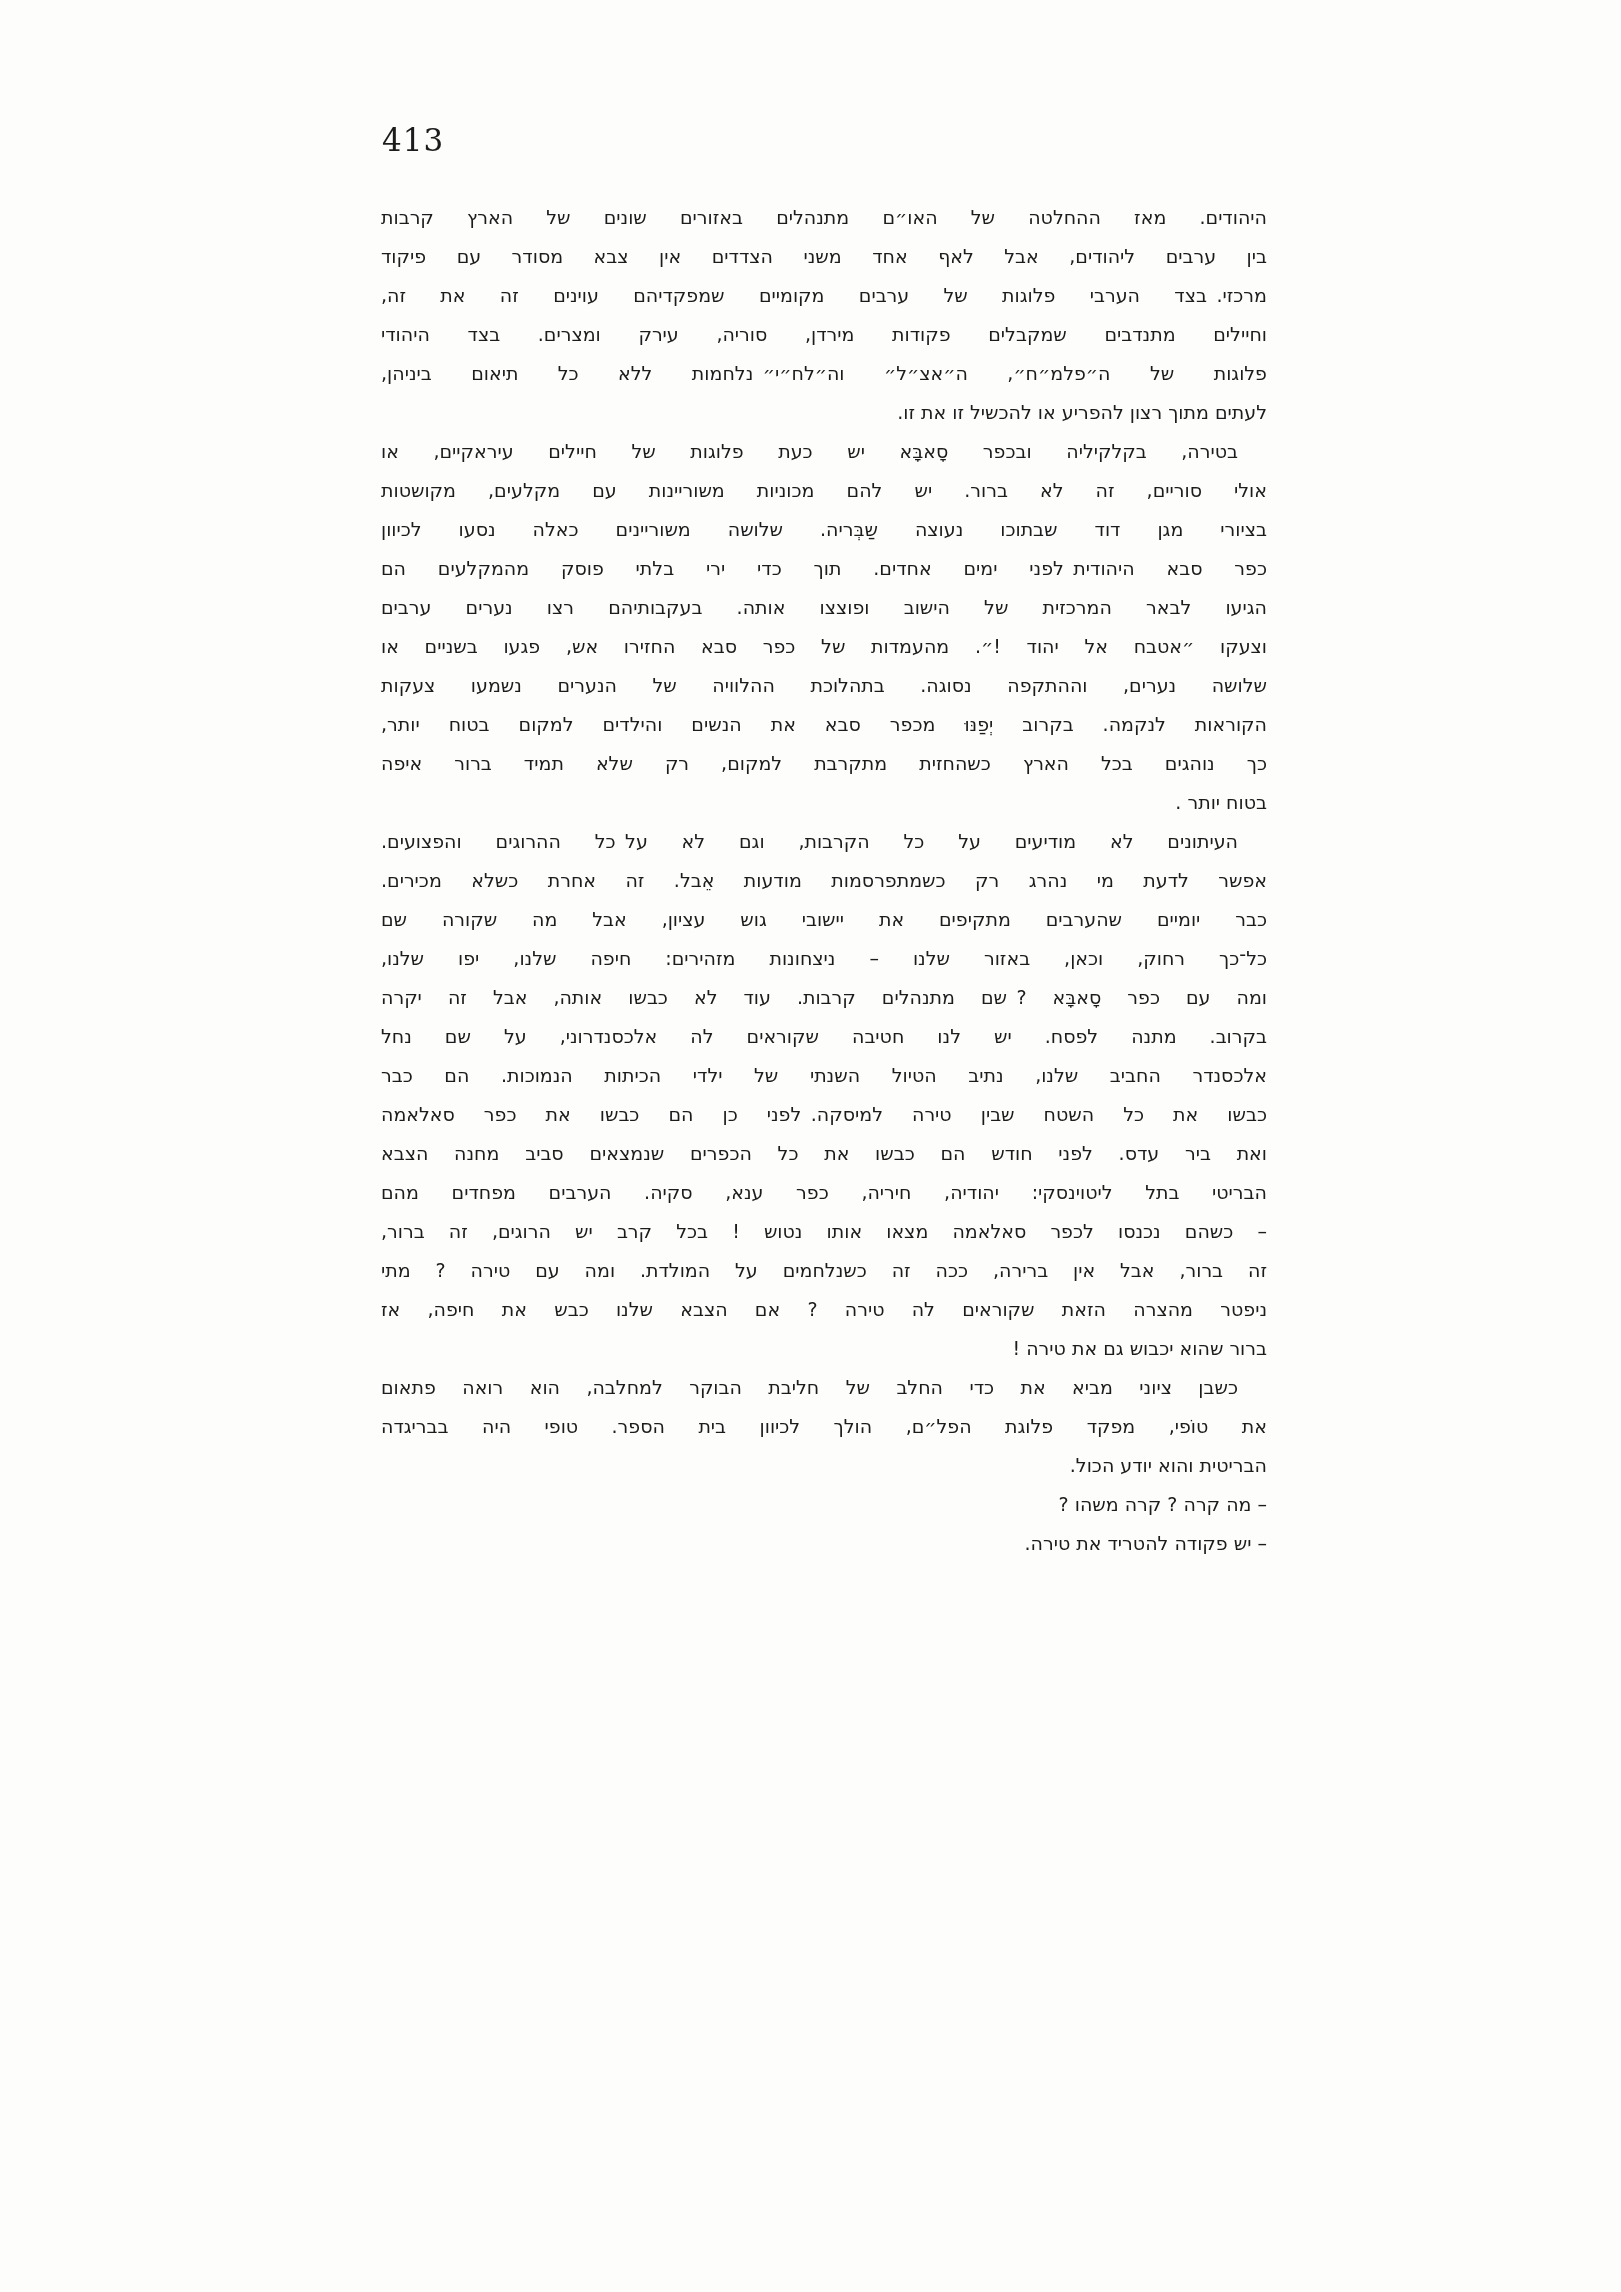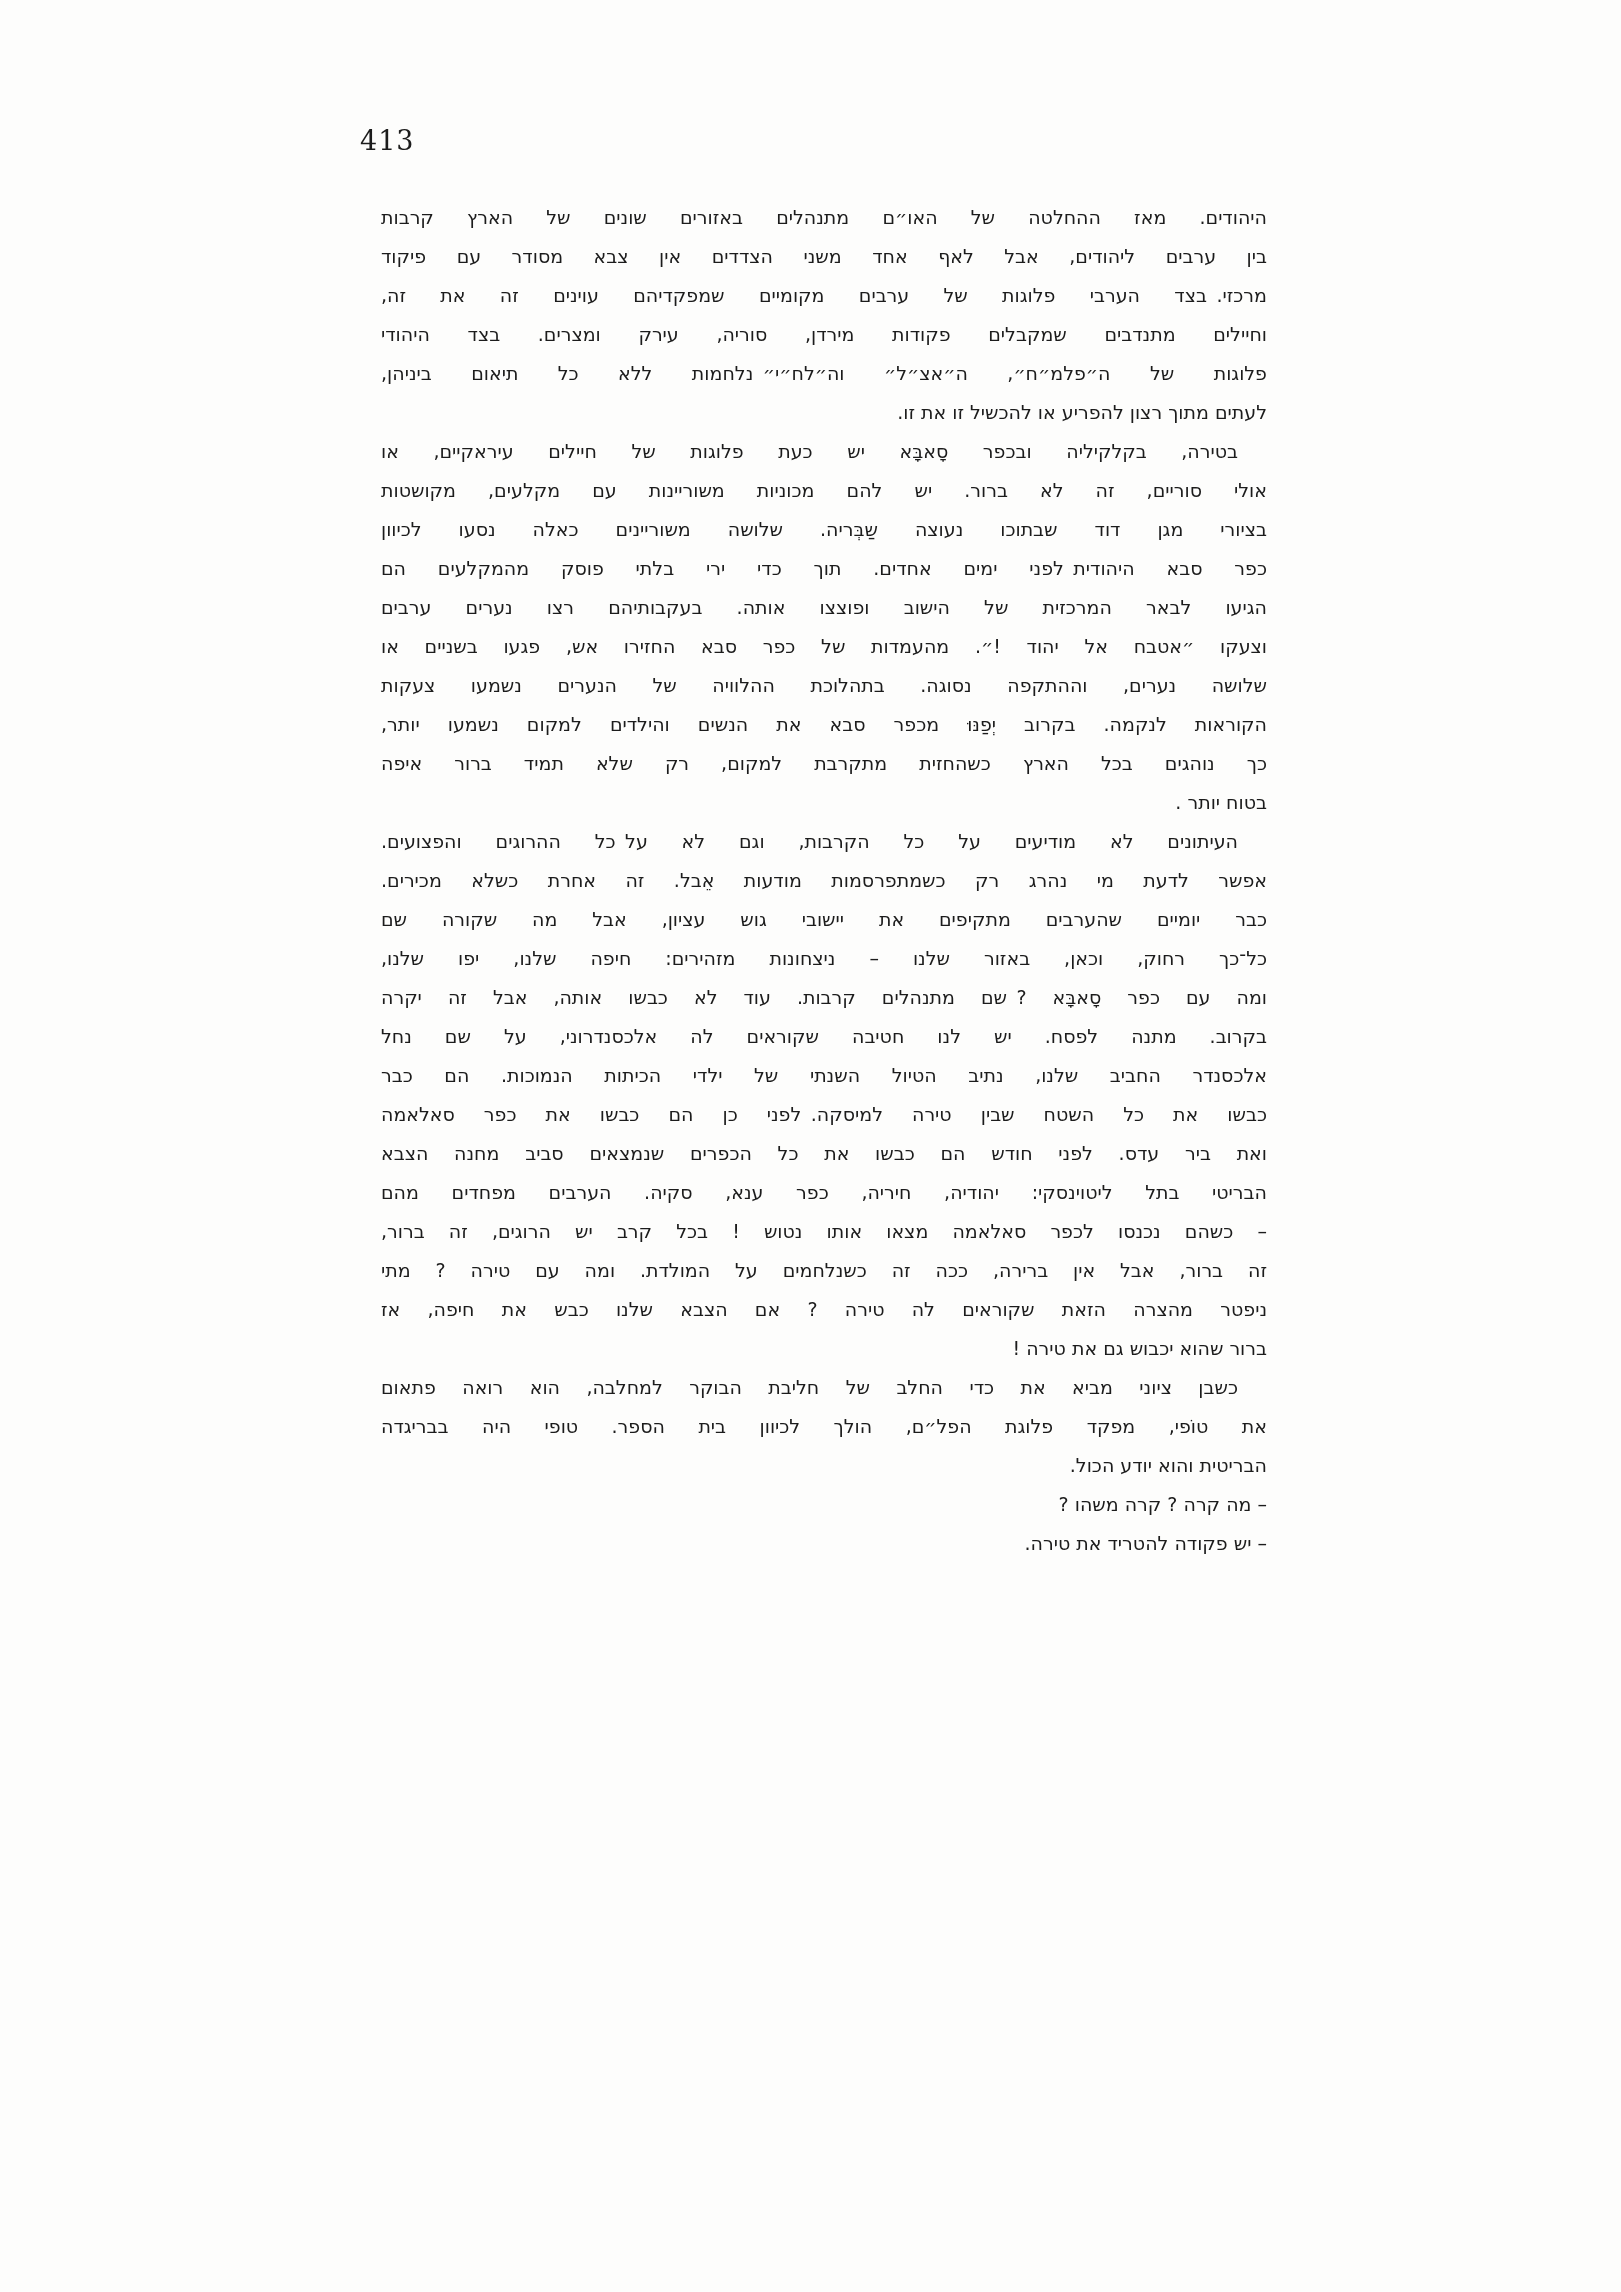--- a/index.html
+++ b/index.html
@@ -13,24 +13,24 @@
     position: relative;
     font-family: "DejaVu Sans", sans-serif;
   }
   .page {
     position: absolute;
     inset: 0;
     overflow: hidden;
   }
   .page-number {
     position: absolute;
-    left: 360px;
+    left: 382px;
     top: 125px;
     font-family: "DejaVu Serif", "DejaVu Sans", serif;
-    font-size: 27px;
+    font-size: 31px;
     line-height: 31px;
     color: #1c1c1c;
     letter-spacing: 1px;
   }
   .text-block {
     position: absolute;
     left: 381px;
     top: 198px;
     width: 886px;
     direction: rtl;
@@ -73,21 +73,21 @@
         <div class="line start">לעתים מתוך רצון להפריע או להכשיל זו את זו.</div>
       </div>
       <div class="paragraph">
         <div class="line indent">בטירה, בקלקיליה ובכפר סָאבָּא יש כעת פלוגות של חיילים עיראקיים, או</div>
         <div class="line">אולי סוריים, זה לא ברור. יש להם מכוניות משוריינות עם מקלעים, מקושטות</div>
         <div class="line">בציורי מגן דוד שבתוכו נעוצה שַבְּריה. שלושה משוריינים כאלה נסעו לכיוון</div>
         <div class="line">כפר סבא היהודית לפני ימים אחדים. תוך כדי ירי בלתי פוסק מהמקלעים הם</div>
         <div class="line">הגיעו לבאר המרכזית של הישוב ופוצצו אותה. בעקבותיהם רצו נערים ערבים</div>
         <div class="line">וצעקו ״אטבח אל יהוד !״. מהעמדות של כפר סבא החזירו אש, פגעו בשניים או</div>
         <div class="line">שלושה נערים, וההתקפה נסוגה. בתהלוכת ההלוויה של הנערים נשמעו צעקות</div>
-        <div class="line">הקוראות לנקמה. בקרוב יְפַנּוּ מכפר סבא את הנשים והילדים למקום נשמעו יותר,</div>
+        <div class="line">הקוראות לנקמה. בקרוב יְפַנּוּ מכפר סבא את הנשים והילדים למקום בטוח יותר,</div>
         <div class="line">כך נוהגים בכל הארץ כשהחזית מתקרבת למקום, רק שלא תמיד ברור איפה</div>
         <div class="line start">בטוח יותר .</div>
       </div>
       <div class="paragraph">
         <div class="line indent">העיתונים לא מודיעים על כל הקרבות, וגם לא על כל ההרוגים והפצועים.</div>
         <div class="line">אפשר לדעת מי נהרג רק כשמתפרסמות מודעות אֵבל. זה אחרת כשלא מכירים.</div>
         <div class="line">כבר יומיים שהערבים מתקיפים את יישובי גוש עציון, אבל מה שקורה שם</div>
         <div class="line">כל־כך רחוק, וכאן, באזור שלנו – ניצחונות מזהירים: חיפה שלנו, יפו שלנו,</div>
         <div class="line">ומה עם כפר סָאבָּא ? שם מתנהלים קרבות. עוד לא כבשו אותה, אבל זה יקרה</div>
         <div class="line">בקרוב. מתנה לפסח. יש לנו חטיבה שקוראים לה אלכסנדרוני, על שם נחל</div>

